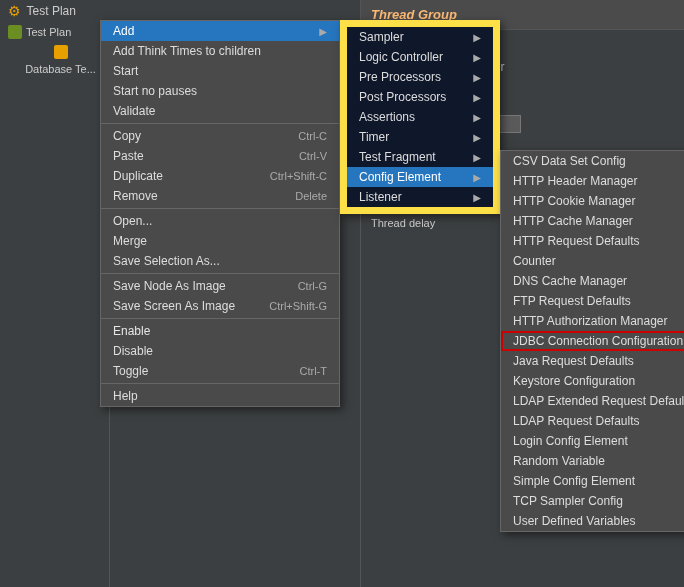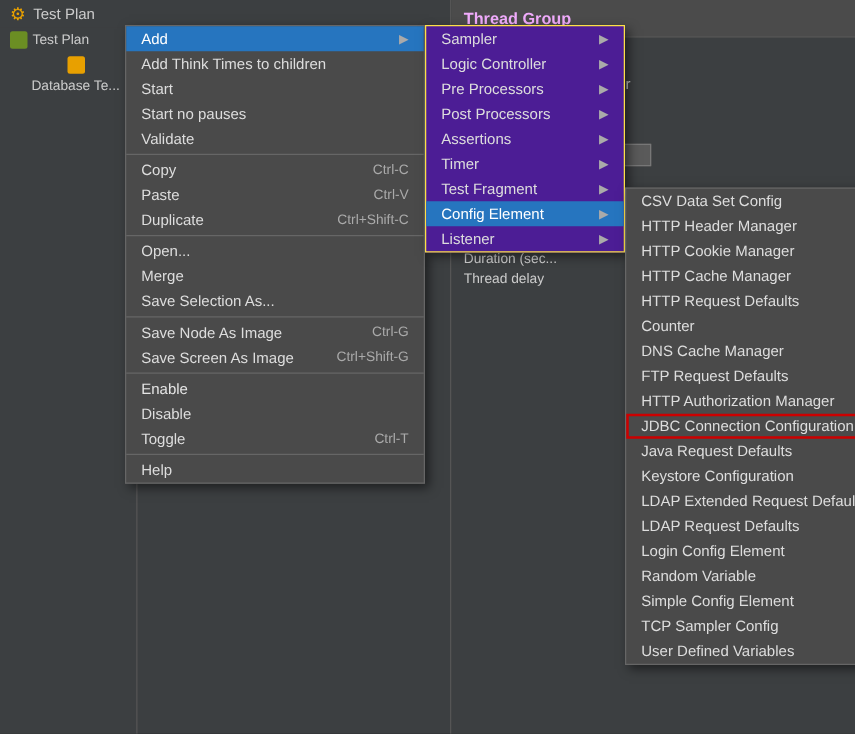--- a/index.html
+++ b/index.html
@@ -46,24 +46,25 @@
       bottom: 0;
       background: #3c3f41;
       border-left: 1px solid #555;
     }
     .thread-group-header {
       height: 30px;
       background: #4b4b4b;
       display: flex;
       align-items: center;
       padding: 0 10px;
-      color: #f0abfc;
+      color: #fdba74;
       font-size: 13px;
       font-weight: bold;
       border-bottom: 1px solid #555;
+      font-style: italic;
     }
 
     
     .tree-panel {
       position: absolute;
       top: 22px;
       left: 0;
       width: 110px;
       bottom: 0;
       background: #3c3f41;
@@ -132,22 +133,22 @@
       color: #aaa;
       font-size: 10px;
     }
 
     
     .context-menu-sub {
       position: absolute;
       top: 20px;
       left: 340px;
       width: 160px;
-      background: #4c1d95;
-      border: 1px solid #fde047;
+      background: #0f172a;
+      border: 7px solid #fde047;
       box-shadow: 3px 3px 8px rgba(0,0,0,0.5);
       z-index: 11;
     }
 
     
     .context-menu-config {
       position: absolute;
       top: 150px;
       left: 500px;
       width: 220px;
@@ -306,20 +307,24 @@
       <span class="menu-shortcut">Ctrl-C</span>
     </div>
     <div class="menu-item">
       <span>Paste</span>
       <span class="menu-shortcut">Ctrl-V</span>
     </div>
     <div class="menu-item">
       <span>Duplicate</span>
       <span class="menu-shortcut">Ctrl+Shift-C</span>
     </div>
+    <div class="menu-item">
+      <span>Remove</span>
+      <span class="menu-shortcut">Delete</span>
+    </div>
     <div class="menu-separator"></div>
     <div class="menu-item">
       <span>Open...</span>
       <span></span>
     </div>
     <div class="menu-item">
       <span>Merge</span>
       <span></span>
     </div>
     <div class="menu-item">

